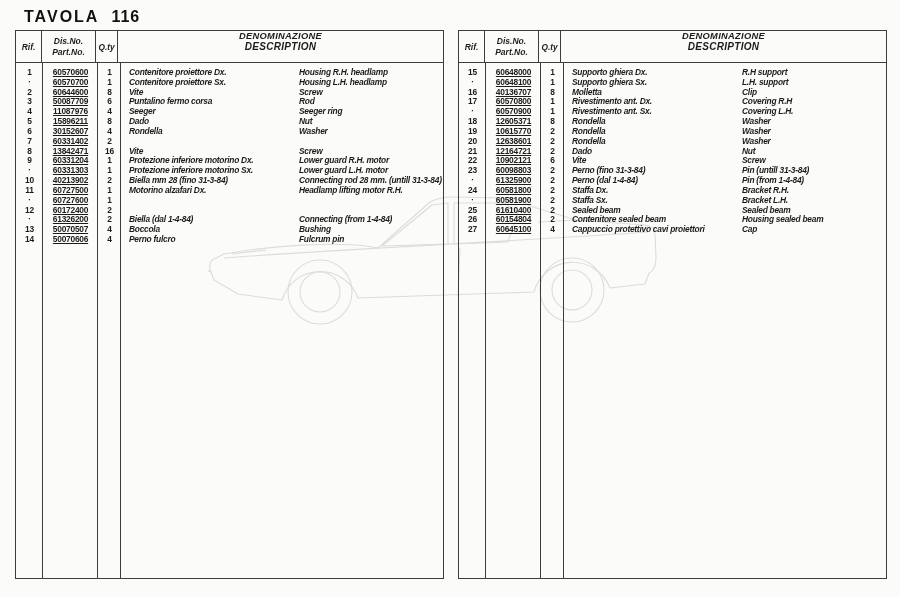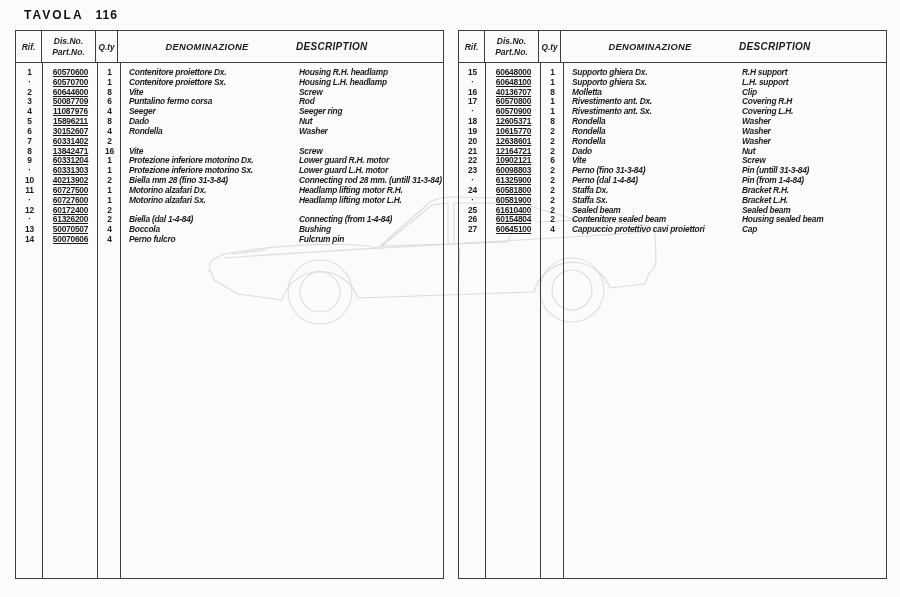--- a/index.html
+++ b/index.html
@@ -4,21 +4,21 @@
 <style>
   html,body{margin:0;padding:0;}
   body{
     width:900px;height:597px;position:relative;overflow:hidden;
     background:#fbfbf9;
     font-family:"Liberation Sans","DejaVu Sans",sans-serif;
     color:#1c1c1c;
   }
   .page-title{
     position:absolute;left:24px;top:8px;
-    font-size:12px;font-weight:bold;letter-spacing:2px;color:#111;
+    font-size:16px;font-weight:bold;letter-spacing:2px;color:#111;
   }
   .page-title .tnum{margin-left:12px;letter-spacing:1px;}
 
   .watermark{
     position:absolute;left:208px;top:192px;width:460px;height:140px;
     z-index:0;pointer-events:none;
   }
 
   .ptable{
     position:absolute;top:30px;width:429px;height:549px;
@@ -29,21 +29,21 @@
   .ptable.right{left:458px;}
 
   .thead{
     height:31px;border-bottom:1.4px solid #3d3d3b;display:flex;
     align-items:stretch;font-style:italic;font-weight:bold;
   }
   .hc{display:flex;flex-direction:column;justify-content:center;align-items:center;box-sizing:border-box;}
   .h-rif{width:26px;border-right:1px solid #3d3d3b;font-size:8.5px;}
   .h-part{width:54px;border-right:1px solid #3d3d3b;font-size:8.5px;line-height:10.5px;}
   .h-qty{width:22px;border-right:1px solid #3d3d3b;font-size:8.3px;}
-  .h-rest{flex:1;flex-direction:row;}
+  .h-rest{flex:1;flex-direction:column;}
   .h-name{width:178px;text-align:center;font-size:9.3px;letter-spacing:0.3px;}
   .h-desc{flex:1;text-align:left;font-size:10px;letter-spacing:0.3px;}
 
   .tbody{
     position:relative;height:calc(100% - 32.5px);padding-top:5px;box-sizing:border-box;
   }
   .vline{position:absolute;top:0;bottom:0;width:1px;background:#3d3d3b;}
   .vl-1{left:26px;}.vl-2{left:81px;}.vl-3{left:104px;}
 
   .trow{
@@ -222,24 +222,20 @@
     <div class="c r-namedesc">
       <div class="r-name">Motorino alzafari Dx.</div>
       <div class="r-desc">Headlamp lifting motor R.H.</div>
     </div>
   </div>
 
   <div class="trow">
     <div class="c r-rif">·</div>
     <div class="c r-part">60727600</div>
     <div class="c r-qty">1</div>
-    <div class="c r-namedesc">
-      <div class="r-name">Motorino alzafari Sx.</div>
-      <div class="r-desc">Headlamp lifting motor L.H.</div>
-    </div>
   </div>
 
   <div class="trow">
     <div class="c r-rif">12</div>
     <div class="c r-part">60172400</div>
     <div class="c r-qty">2</div>
   </div>
 
   <div class="trow">
     <div class="c r-rif">·</div>

